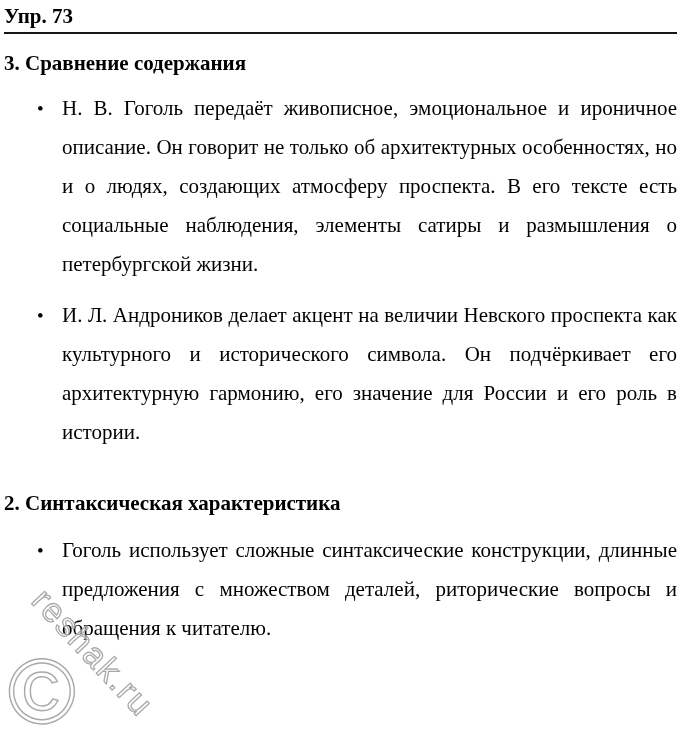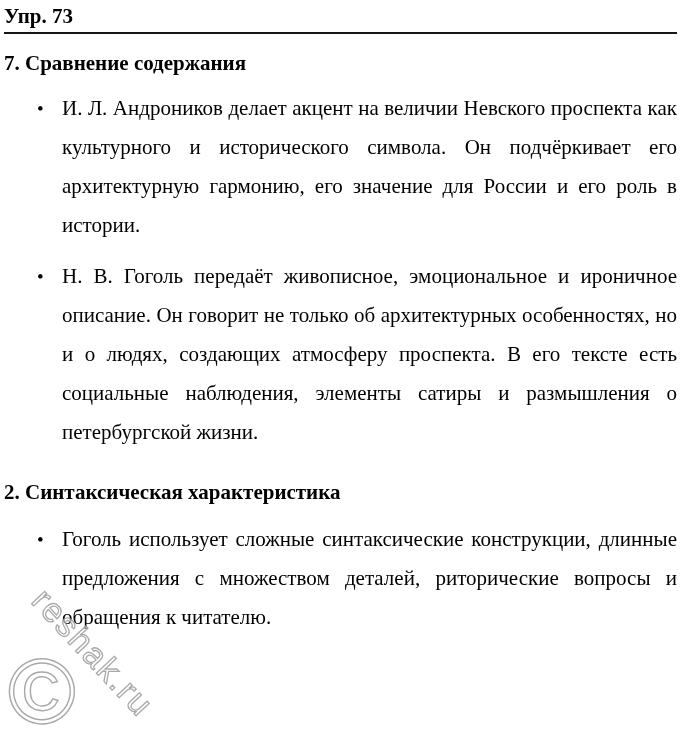--- a/index.html
+++ b/index.html
@@ -47,21 +47,21 @@
     line-height: 39px;
     text-align: justify;
   }
   h2.section {
     font-size: 21px;
     line-height: 28px;
     font-weight: bold;
     margin: 15px 0 12px 0;
   }
   h2.section.second {
-    margin-top: 26px;
+    margin-top: 37px;
     margin-bottom: 14px;
   }
   ul.bullets {
     margin: 0;
     padding: 0;
     list-style: none;
   }
   ul.bullets li {
     position: relative;
     padding-left: 58px;
@@ -90,24 +90,24 @@
 <body>
 
 <div class="page">
   <div class="content">
     <div class="hdr">
       <span class="ex">Упр. 73</span>
     </div>
     <hr class="rule">
 
 
-    <h2 class="section">7. Сравнение содержания</h2>
+    <h2 class="section">3. Сравнение содержания</h2>
     <ul class="bullets">
+      <li>Н. В. Гоголь передаёт живописное, эмоциональное и ироничное описание. Он говорит не только об архитектурных особенностях, но и о людях, создающих атмосферу проспекта. В его тексте есть социальные наблюдения, элементы сатиры и размышления о петербургской жизни.</li>
       <li>И. Л. Андроников делает акцент на величии Невского проспекта как культурного и исторического символа. Он подчёркивает его архитектурную гармонию, его значение для России и его роль в истории.</li>
-      <li>Н. В. Гоголь передаёт живописное, эмоциональное и ироничное описание. Он говорит не только об архитектурных особенностях, но и о людях, создающих атмосферу проспекта. В его тексте есть социальные наблюдения, элементы сатиры и размышления о петербургской жизни.</li>
     </ul>
 
     <h2 class="section second">2. Синтаксическая характеристика</h2>
     <ul class="bullets">
       <li>Гоголь использует сложные синтаксические конструкции, длинные предложения с множеством деталей, риторические вопросы и обращения к читателю.</li>
     </ul>
   </div>
 
   <svg class="watermark" width="260" height="186" viewBox="0 0 260 186">
     <text x="8" y="153" font-size="92" font-family="Liberation Sans, sans-serif" fill="#ffffff" fill-opacity="0.55" stroke="#9a9a9a" stroke-opacity="0.85" stroke-width="1.4">©</text>

